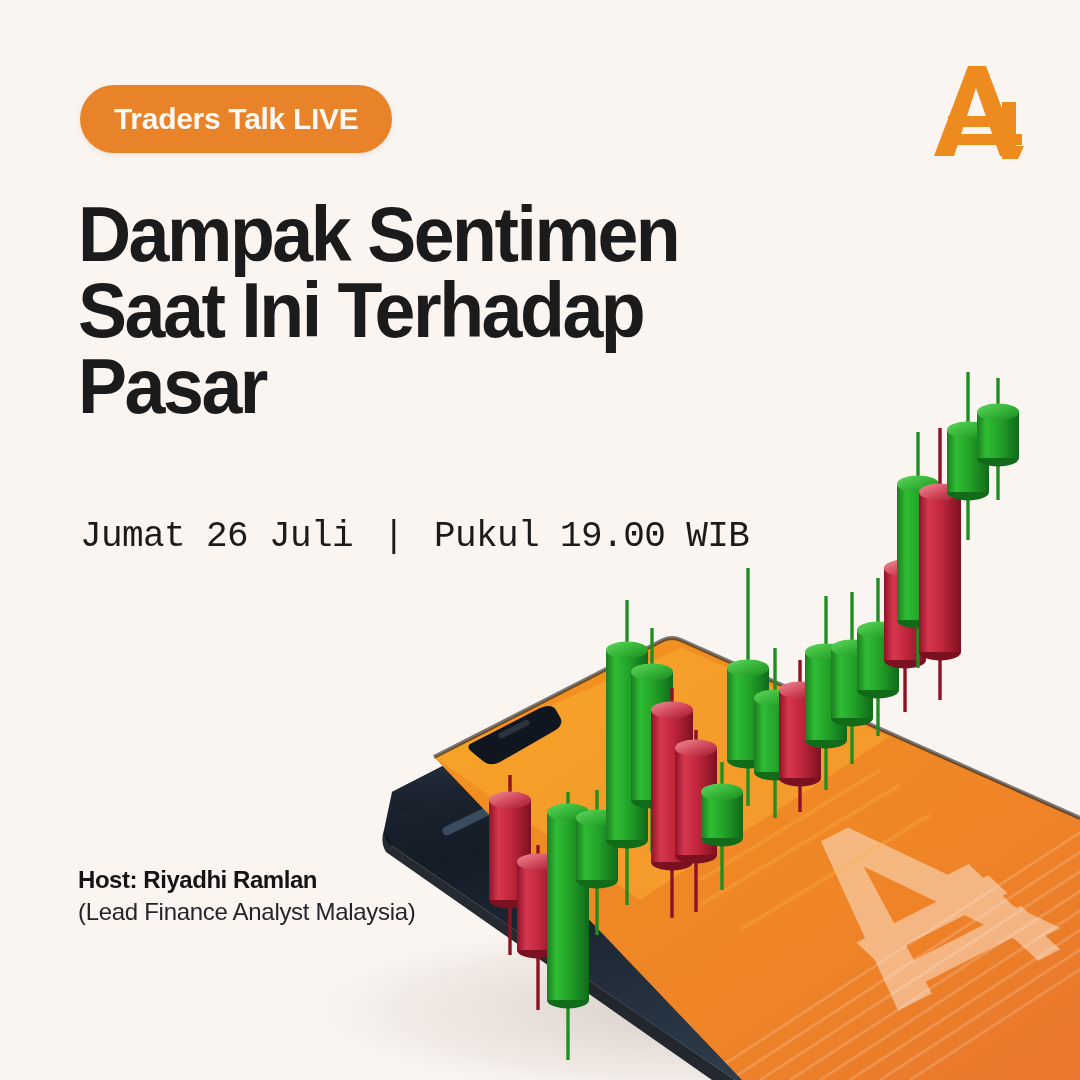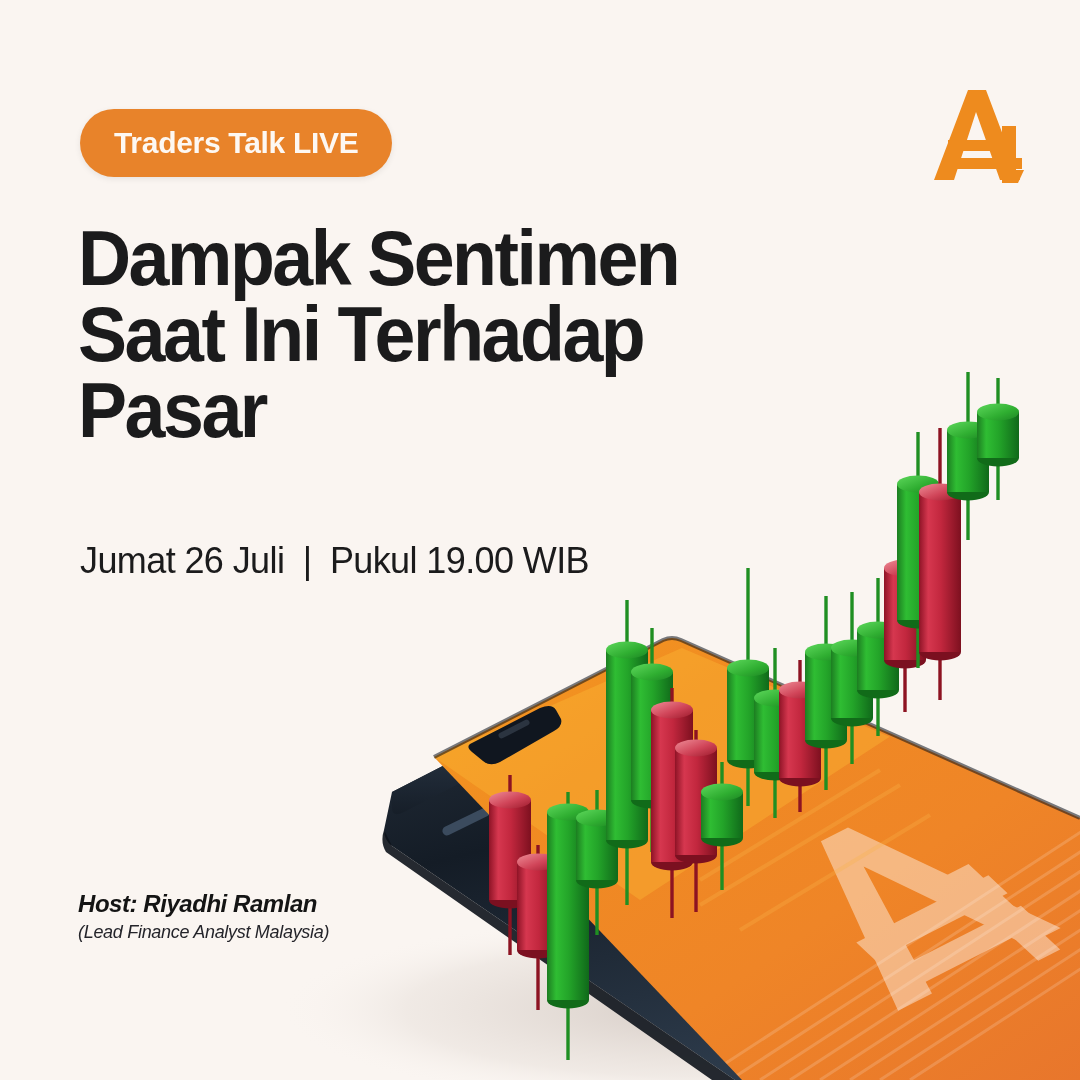--- a/index.html
+++ b/index.html
@@ -8,21 +8,21 @@
     background:#faf5f1;
     font-family:"Liberation Sans", sans-serif;
     position:relative;
     overflow:hidden;
   }
 
   
   #artwork { position:absolute; inset:0; z-index:1; }
 
   
-  #content { position:absolute; inset:0; z-index:3;margin-top:24px; }
+  #content { position:absolute; inset:0; z-index:3; }
 
   .badge {
     position:absolute; left:80px; top:85px;
     height:68px; padding:0 34px;
     display:flex; align-items:center;
     background:#e8832a;
     border-radius:34px;
     box-shadow:0 2px 6px rgba(0,0,0,.08);
   }
   .badge-label {
@@ -48,36 +48,37 @@
   }
   .headline div { white-space:nowrap; }
 
   .datetime {
     position:absolute; left:80px; top:516px;
     color:#1b1b1c;
     font-size:36px;
     font-weight:400;
     letter-spacing:-.6px;
     white-space:nowrap;
+    font-family:Liberation Mono, monospace;
   }
   .datetime .sep { padding:0 9px; font-weight:300; }
 
   .credits { position:absolute; left:78px; top:866px; }
-  .credit-block { margin-bottom:32px;font-style:italic; }
+  .credit-block { margin-bottom:32px; }
   .credit-name {
     color:#141414;
     font-size:24px;
     font-weight:bold;
     letter-spacing:-.45px;
     white-space:nowrap;
     margin-bottom:4px;
   }
   .credit-role {
     color:#24242a;
-    font-size:18px;
+    font-size:24px;
     font-weight:400;
     letter-spacing:-.3px;
     white-space:nowrap;
   }
 </style>
 </head>
 <body>
 
 <svg id="artwork" viewBox="0 0 1080 1080" width="1080" height="1080" xmlns="http://www.w3.org/2000/svg">
   <defs>

